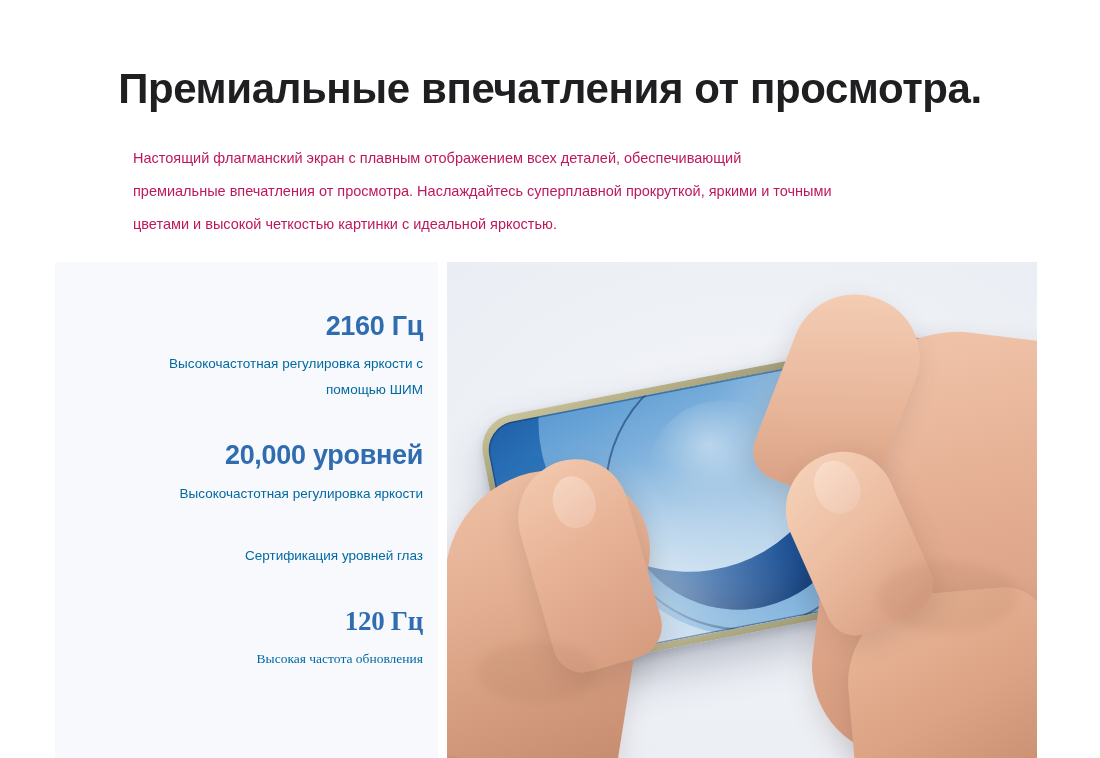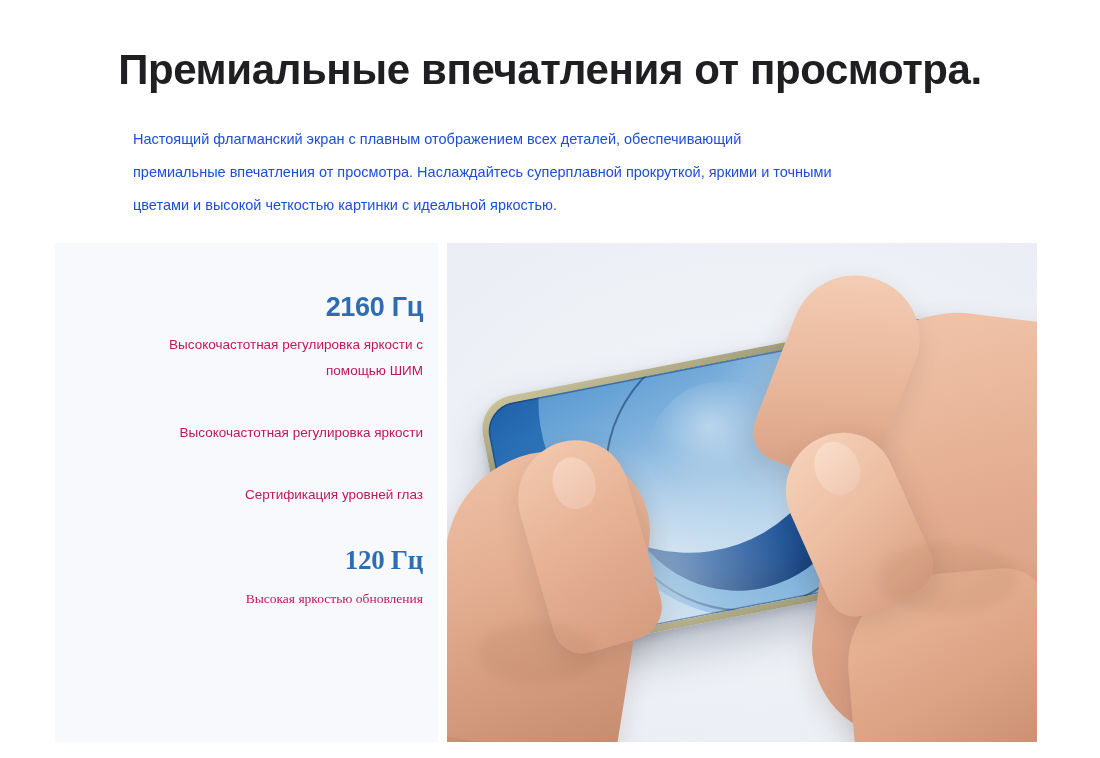--- a/index.html
+++ b/index.html
@@ -14,20 +14,21 @@
     color: #1d1d1f;
     overflow: hidden;
     position: relative;
   }
 
   .page {
     position: relative;
     width: 1100px;
     height: 572px;
     background: #ffffff;
+    margin-top: 19px;
   }
 
   
   .section-title {
     position: absolute;
     left: 0;
     top: 18px;
     width: 1100px;
     text-align: center;
     font-size: 42px;
@@ -38,21 +39,21 @@
   }
 
   
   .intro {
     position: absolute;
     left: 133px;
     top: 108px;
     width: 700px;
     font-size: 14.5px;
     line-height: 33px;
-    color: #1d4ed8;
+    color: #be185d;
     font-weight: 400;
   }
 
   
   .panels {
     position: absolute;
     left: 55px;
     top: 243px;
     width: 982px;
     height: 499px;
@@ -81,21 +82,21 @@
     font-weight: 700;
     color: #2f6cb0;
     letter-spacing: -0.3px;
     line-height: 1.2;
     margin-bottom: 9px;
   }
 
   .spec-desc {
     font-size: 13.5px;
     line-height: 26px;
-    color: #be185d;
+    color: #0369a1;
     font-weight: 400;
   }
 
   
   .image-panel {
     width: 590px;
     height: 499px;
     background: #eceff5;
     position: relative;
     overflow: hidden;
@@ -338,30 +339,31 @@
   <div class="panels">
 
     <div class="spec-panel">
 
       <div class="spec-item">
         <div class="spec-value">2160 Гц</div>
         <div class="spec-desc">Высокочастотная регулировка яркости с помощью ШИМ</div>
       </div>
 
       <div class="spec-item">
+        <div class="spec-value">20,000 уровней</div>
         <div class="spec-desc">Высокочастотная регулировка яркости</div>
       </div>
 
       <div class="spec-item">
         <div class="spec-desc">Сертификация уровней глаз</div>
       </div>
 
       <div class="spec-item">
         <div class="spec-value">120 Гц</div>
-        <div class="spec-desc">Высокая яркостью обновления</div>
+        <div class="spec-desc">Высокая частота обновления</div>
       </div>
 
     </div>
 
     <div class="image-panel">
       <div class="photo-stage">
 
         <div class="phone-wrap">
           <div class="phone-frame"></div>
           <div class="phone-screen">

